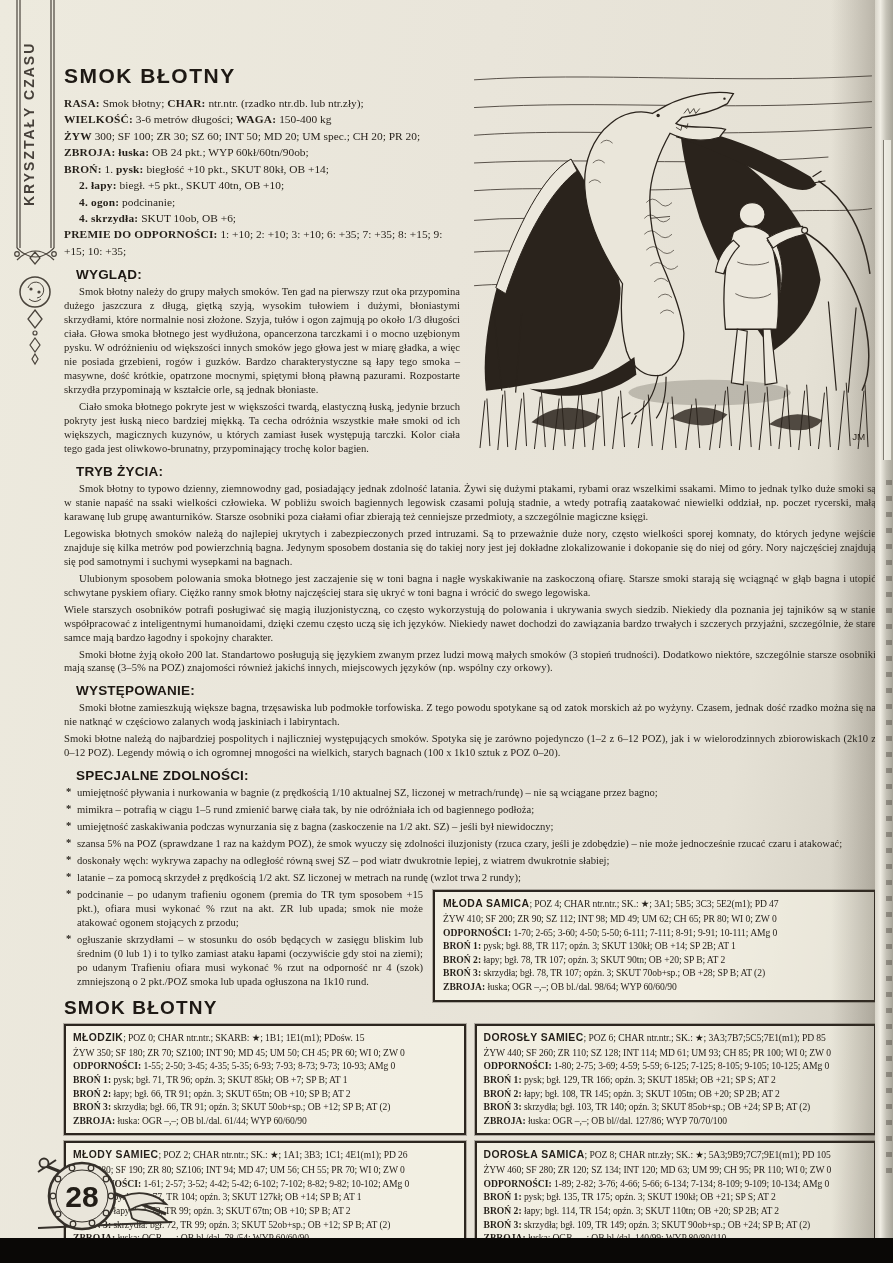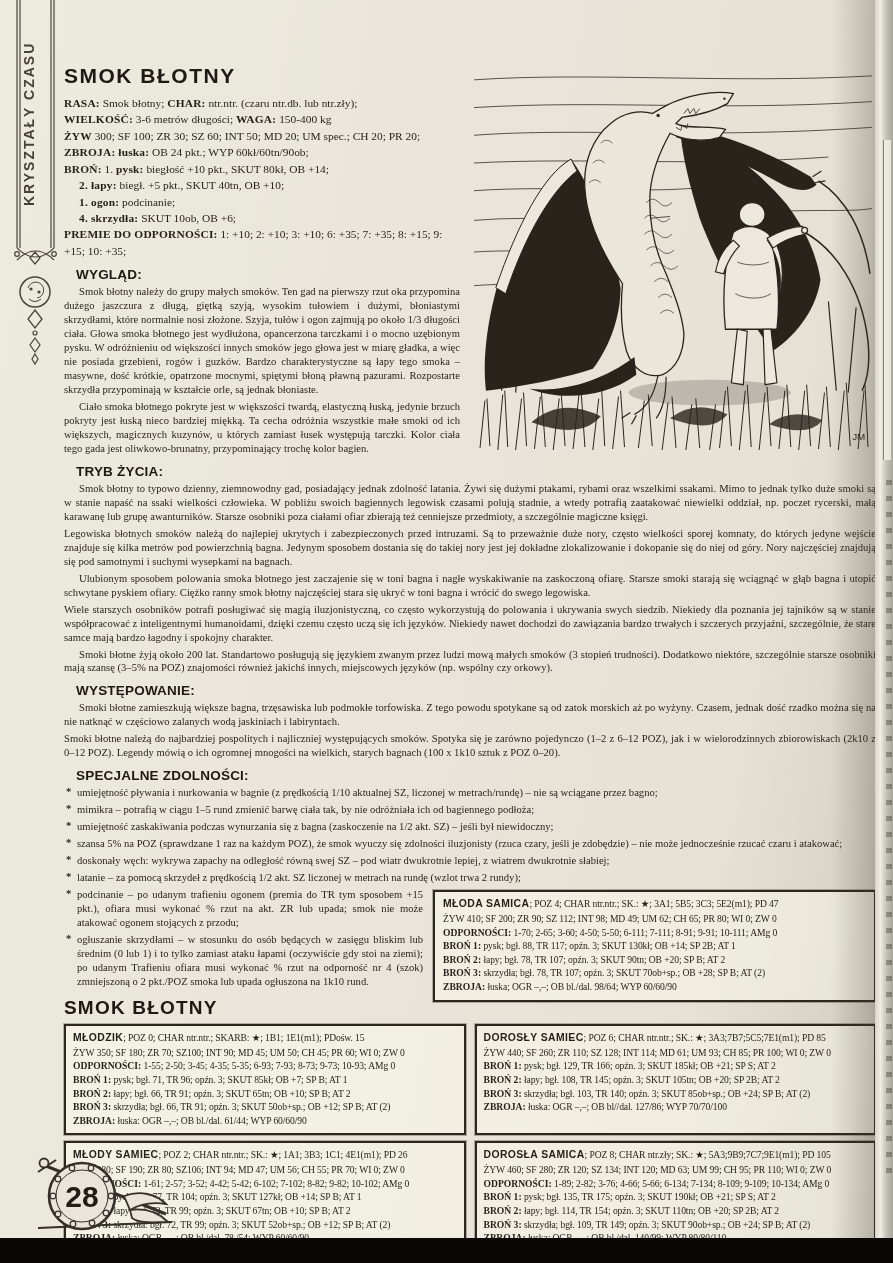--- a/index.html
+++ b/index.html
@@ -149,27 +149,27 @@
         <path d="M300,364 q24,-18 54,-4 q-14,18 -54,4 Z" fill="#2a231c" opacity="0.8"></path>
         <path class="ink" stroke-width="1" d="M8,388L13,340 M18,386L15,338 M26,390L31,334 M36,387L33,330 M44,390L50,338 M55,386L52,332 M63,389L69,336 M74,387L70,330 M82,390L88,338 M94,386L90,332 M102,389L108,334 M114,387L110,328 M122,390L128,338 M134,386L131,330 M142,389L148,336 M154,387L150,330 M250,388L256,330 M262,386L258,326 M270,390L276,330 M282,387L278,324 M290,390L296,332 M302,386L298,326 M310,389L316,330 M322,387L318,324 M330,390L336,330 M342,386L338,324 M350,389L356,332 M362,387L358,326 M370,390L376,330 M382,386L378,322 M390,389L396,330 M400,387L397,324 M168,388L174,340 M182,386L178,334 M192,390L198,342 M206,388L202,336 M216,390L222,344 M230,388L226,338 M240,390L246,344"></path>
         <path class="ink" stroke-width="1.2" d="M368,330 L360,240 M380,332 L388,246 M30,330 L22,250 M44,332 L50,252"></path>
         <text x="384" y="380" font-family="Liberation Sans, sans-serif" font-size="10" fill="#2a231c">JM</text>
       </svg>
     </div>
 
     <h1 class="title">SMOK BŁOTNY</h1>
 
     <div class="topstats">
-      <div class="tline"><b>RASA:</b><span> Smok błotny; </span><b>CHAR:</b><span> ntr.ntr. (czaru ntr.db. lub ntr.zły);</span></div>
+      <div class="tline"><b>RASA:</b><span> Smok błotny; </span><b>CHAR:</b><span> ntr.ntr. (rzadko ntr.db. lub ntr.zły);</span></div>
       <div class="tline"><b>WIELKOŚĆ:</b><span> 3-6 metrów długości; </span><b>WAGA:</b><span> 150-400 kg</span></div>
       <div class="tline"><b>ŻYW</b><span> 300; SF 100; ZR 30; SZ 60; INT 50; MD 20; UM spec.; CH 20; PR 20;</span></div>
       <div class="tline"><b>ZBROJA:</b><span> </span><b>łuska:</b><span> OB 24 pkt.; WYP 60kł/60tn/90ob;</span></div>
       <div class="tline"><b>BROŃ:</b><span> 1. </span><b>pysk:</b><span> biegłość +10 pkt., SKUT 80kł, OB +14;</span></div>
       <div class="tline ind"><b>2. łapy:</b><span> biegł. +5 pkt., SKUT 40tn, OB +10;</span></div>
-      <div class="tline ind"><b>1. ogon:</b><span> podcinanie;</span></div>
+      <div class="tline ind"><b>4. ogon:</b><span> podcinanie;</span></div>
       <div class="tline ind"><b>4. skrzydła:</b><span> SKUT 10ob, OB +6;</span></div>
       <div class="tline"><b>PREMIE DO ODPORNOŚCI:</b><span> 1: +10; 2: +10; 3: +10; 6: +35; 7: +35; 8: +15; 9: +15; 10: +35;</span></div>
     </div>
 
     <h3 class="sect">WYGLĄD:</h3>
     <p class="para indp">Smok błotny należy do grupy małych smoków. Ten gad na pierwszy rzut oka przypomina dużego jaszczura z długą, giętką szyją, wysokim tułowiem i dużymi, błoniastymi skrzydłami, które normalnie nosi złożone. Szyja, tułów i ogon zajmują po około 1/3 długości ciała. Głowa smoka błotnego jest wydłużona, opancerzona tarczkami i o mocno uzębionym pysku. W odróżnieniu od większości innych smoków jego głowa jest w miarę gładka, a więc nie posiada grzebieni, rogów i guzków. Bardzo charakterystyczne są łapy tego smoka – masywne, dość krótkie, opatrzone mocnymi, spiętymi błoną pławną pazurami. Rozpostarte skrzydła przypominają w kształcie orle, są jednak błoniaste.</p>
     <p class="para indp">Ciało smoka błotnego pokryte jest w większości twardą, elastyczną łuską, jedynie brzuch pokryty jest łuską nieco bardziej miękką. Ta cecha odróżnia wszystkie małe smoki od ich większych, magicznych kuzynów, u których zamiast łusek występują tarczki. Kolor ciała tego gada jest oliwkowo-brunatny, przypominający trochę kolor bagien.</p>
 
     <h3 class="sect">TRYB ŻYCIA:</h3>
     <p class="para indp">Smok błotny to typowo dzienny, ziemnowodny gad, posiadający jednak zdolność latania. Żywi się dużymi ptakami, rybami oraz wszelkimi ssakami. Mimo to jednak tylko duże smoki są w stanie napaść na ssaki wielkości człowieka. W pobliżu swoich bagiennych legowisk czasami polują stadnie, a wtedy potrafią zaatakować niewielki oddział, np. poczet rycerski, małą karawanę lub grupę awanturników. Starsze osobniki poza ciałami ofiar zbierają też cenniejsze przedmioty, a szczególnie magiczne księgi.</p>
@@ -221,20 +221,21 @@
             <div class="sline"><b>BROŃ 2:</b><span> łapy; bgł. 66, TR 91; opźn. 3; SKUT 65tn; OB +10; SP B; AT 2</span></div>
             <div class="sline"><b>BROŃ 3:</b><span> skrzydła; bgł. 66, TR 91; opźn. 3; SKUT 50ob+sp.; OB +12; SP B; AT (2)</span></div>
             <div class="sline"><b>ZBROJA:</b><span> łuska: OGR –,–; OB bl./dal. 61/44; WYP 60/60/90</span></div>
           </div>
       </div>
       <div class="statbox">
         <div data-repeat="boxes.2.lines">
 
         <div class="sline"><b>DOROSŁY SAMIEC</b><span>; POZ 6; CHAR ntr.ntr.; SK.: ★; 3A3;7B7;5C5;7E1(m1); PD 85</span></div>
             <div class="sline"><b></b><span>ŻYW 440; SF 260; ZR 110; SZ 128; INT 114; MD 61; UM 93; CH 85; PR 100; WI 0; ZW 0</span></div>
+            <div class="sline"><b>ODPORNOŚCI:</b><span> 1-80; 2-75; 3-69; 4-59; 5-59; 6-125; 7-125; 8-105; 9-105; 10-125; AMg 0</span></div>
             <div class="sline"><b>BROŃ 1:</b><span> pysk; bgł. 129, TR 166; opźn. 3; SKUT 185kł; OB +21; SP S; AT 2</span></div>
             <div class="sline"><b>BROŃ 2:</b><span> łapy; bgł. 108, TR 145; opźn. 3; SKUT 105tn; OB +20; SP 2B; AT 2</span></div>
             <div class="sline"><b>BROŃ 3:</b><span> skrzydła; bgł. 103, TR 140; opźn. 3; SKUT 85ob+sp.; OB +24; SP B; AT (2)</span></div>
             <div class="sline"><b>ZBROJA:</b><span> łuska: OGR –,–; OB bl//dal. 127/86; WYP 70/70/100</span></div>
           </div>
       </div>
       <div class="statbox">
         <div data-repeat="boxes.3.lines">
 
         <div class="sline"><b>MŁODY SAMIEC</b><span>; POZ 2; CHAR ntr.ntr.; SK.: ★; 1A1; 3B3; 1C1; 4E1(m1); PD 26</span></div>

